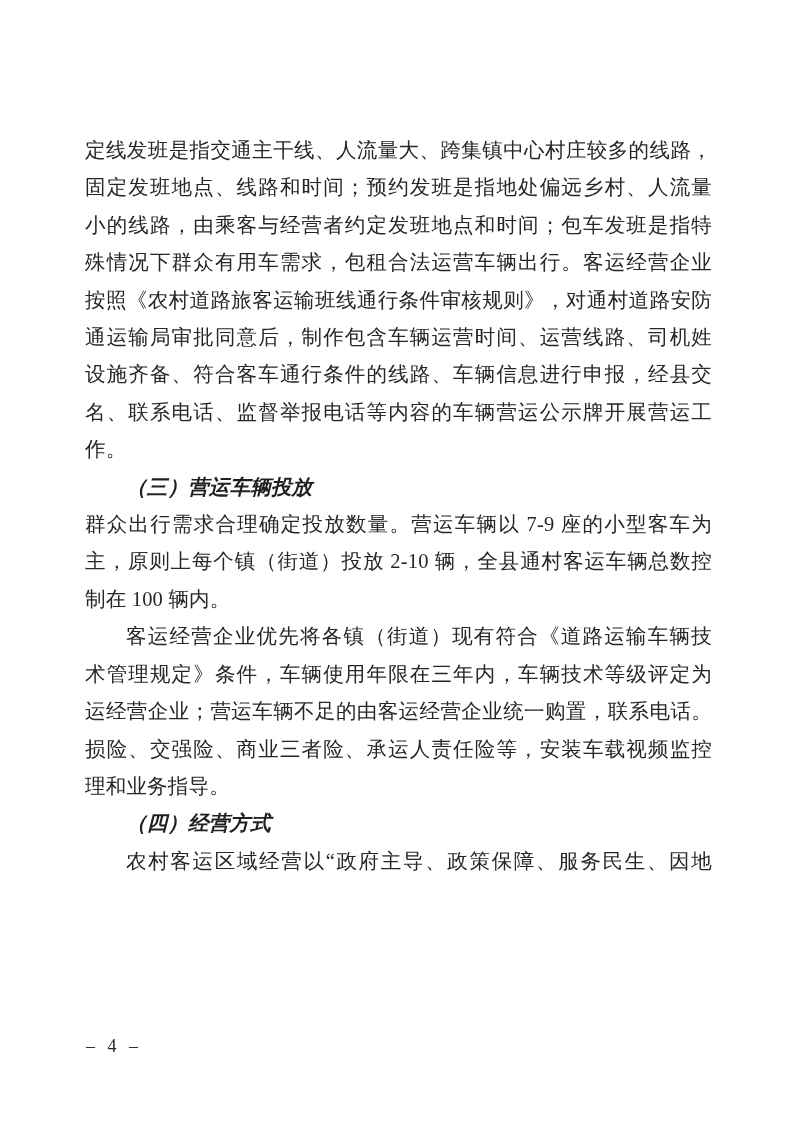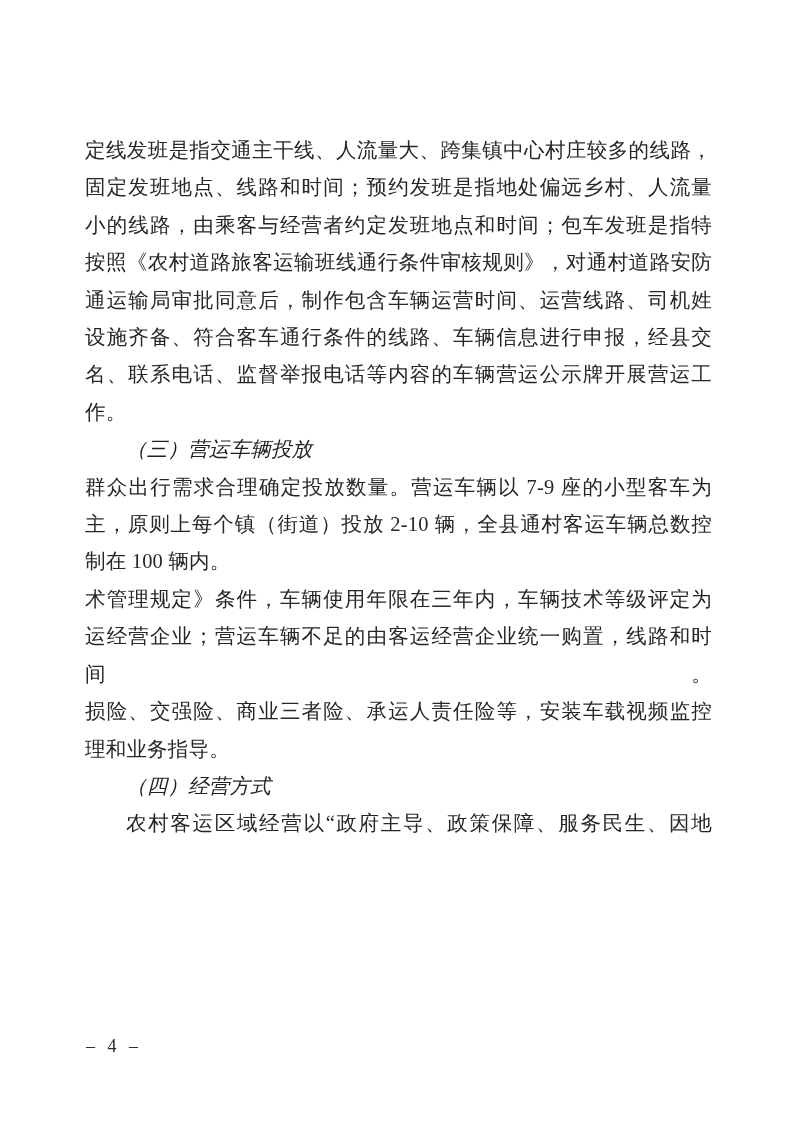--- a/index.html
+++ b/index.html
@@ -34,21 +34,21 @@
   }
   .line.end {
     text-align: left;
     text-align-last: left;
   }
   .line.indent {
     text-indent: 41px;
   }
   .heading {
     font-style: italic;
-    font-weight: normal;
+    font-weight: bold;
     color: #1f1f1f;
   }
   .page-number {
     position: absolute;
     left: 86px;
     top: 1033px;
     font-size: 18px;
     line-height: 26px;
     color: #2a2a2a;
     letter-spacing: 4px;
@@ -56,30 +56,32 @@
   }
 </style>
 </head>
 <body>
 
 <div class="page">
   <div class="textblock">
     <div class="line">定线发班是指交通主干线、人流量大、跨集镇中心村庄较多的线路，</div>
     <div class="line">固定发班地点、线路和时间；预约发班是指地处偏远乡村、人流量</div>
     <div class="line">小的线路，由乘客与经营者约定发班地点和时间；包车发班是指特</div>
+    <div class="line">殊情况下群众有用车需求，包租合法运营车辆出行。客运经营企业</div>
     <div class="line">按照《农村道路旅客运输班线通行条件审核规则》，对通村道路安防</div>
     <div class="line">通运输局审批同意后，制作包含车辆运营时间、运营线路、司机姓</div>
     <div class="line">设施齐备、符合客车通行条件的线路、车辆信息进行申报，经县交</div>
     <div class="line">名、联系电话、监督举报电话等内容的车辆营运公示牌开展营运工</div>
     <div class="line end">作。</div>
     <div class="line end indent heading">（三）营运车辆投放</div>
     <div class="line">群众出行需求合理确定投放数量。营运车辆以 7-9 座的小型客车为</div>
     <div class="line">主，原则上每个镇（街道）投放 2-10 辆，全县通村客运车辆总数控</div>
     <div class="line end">制在 100 辆内。</div>
+    <div class="line indent">客运经营企业优先将各镇（街道）现有符合《道路运输车辆技</div>
     <div class="line">术管理规定》条件，车辆使用年限在三年内，车辆技术等级评定为</div>
-    <div class="line">运经营企业；营运车辆不足的由客运经营企业统一购置，线路和时间。</div>
+    <div class="line">运经营企业；营运车辆不足的由客运经营企业统一购置，联系电话。</div>
     <div class="line">损险、交强险、商业三者险、承运人责任险等，安装车载视频监控</div>
     <div class="line end">理和业务指导。</div>
     <div class="line end indent heading">（四）经营方式</div>
     <div class="line indent">农村客运区域经营以“政府主导、政策保障、服务民生、因地</div>
   </div>
   <div class="page-number">– 4 –</div>
 </div>
 
 </body></html>

